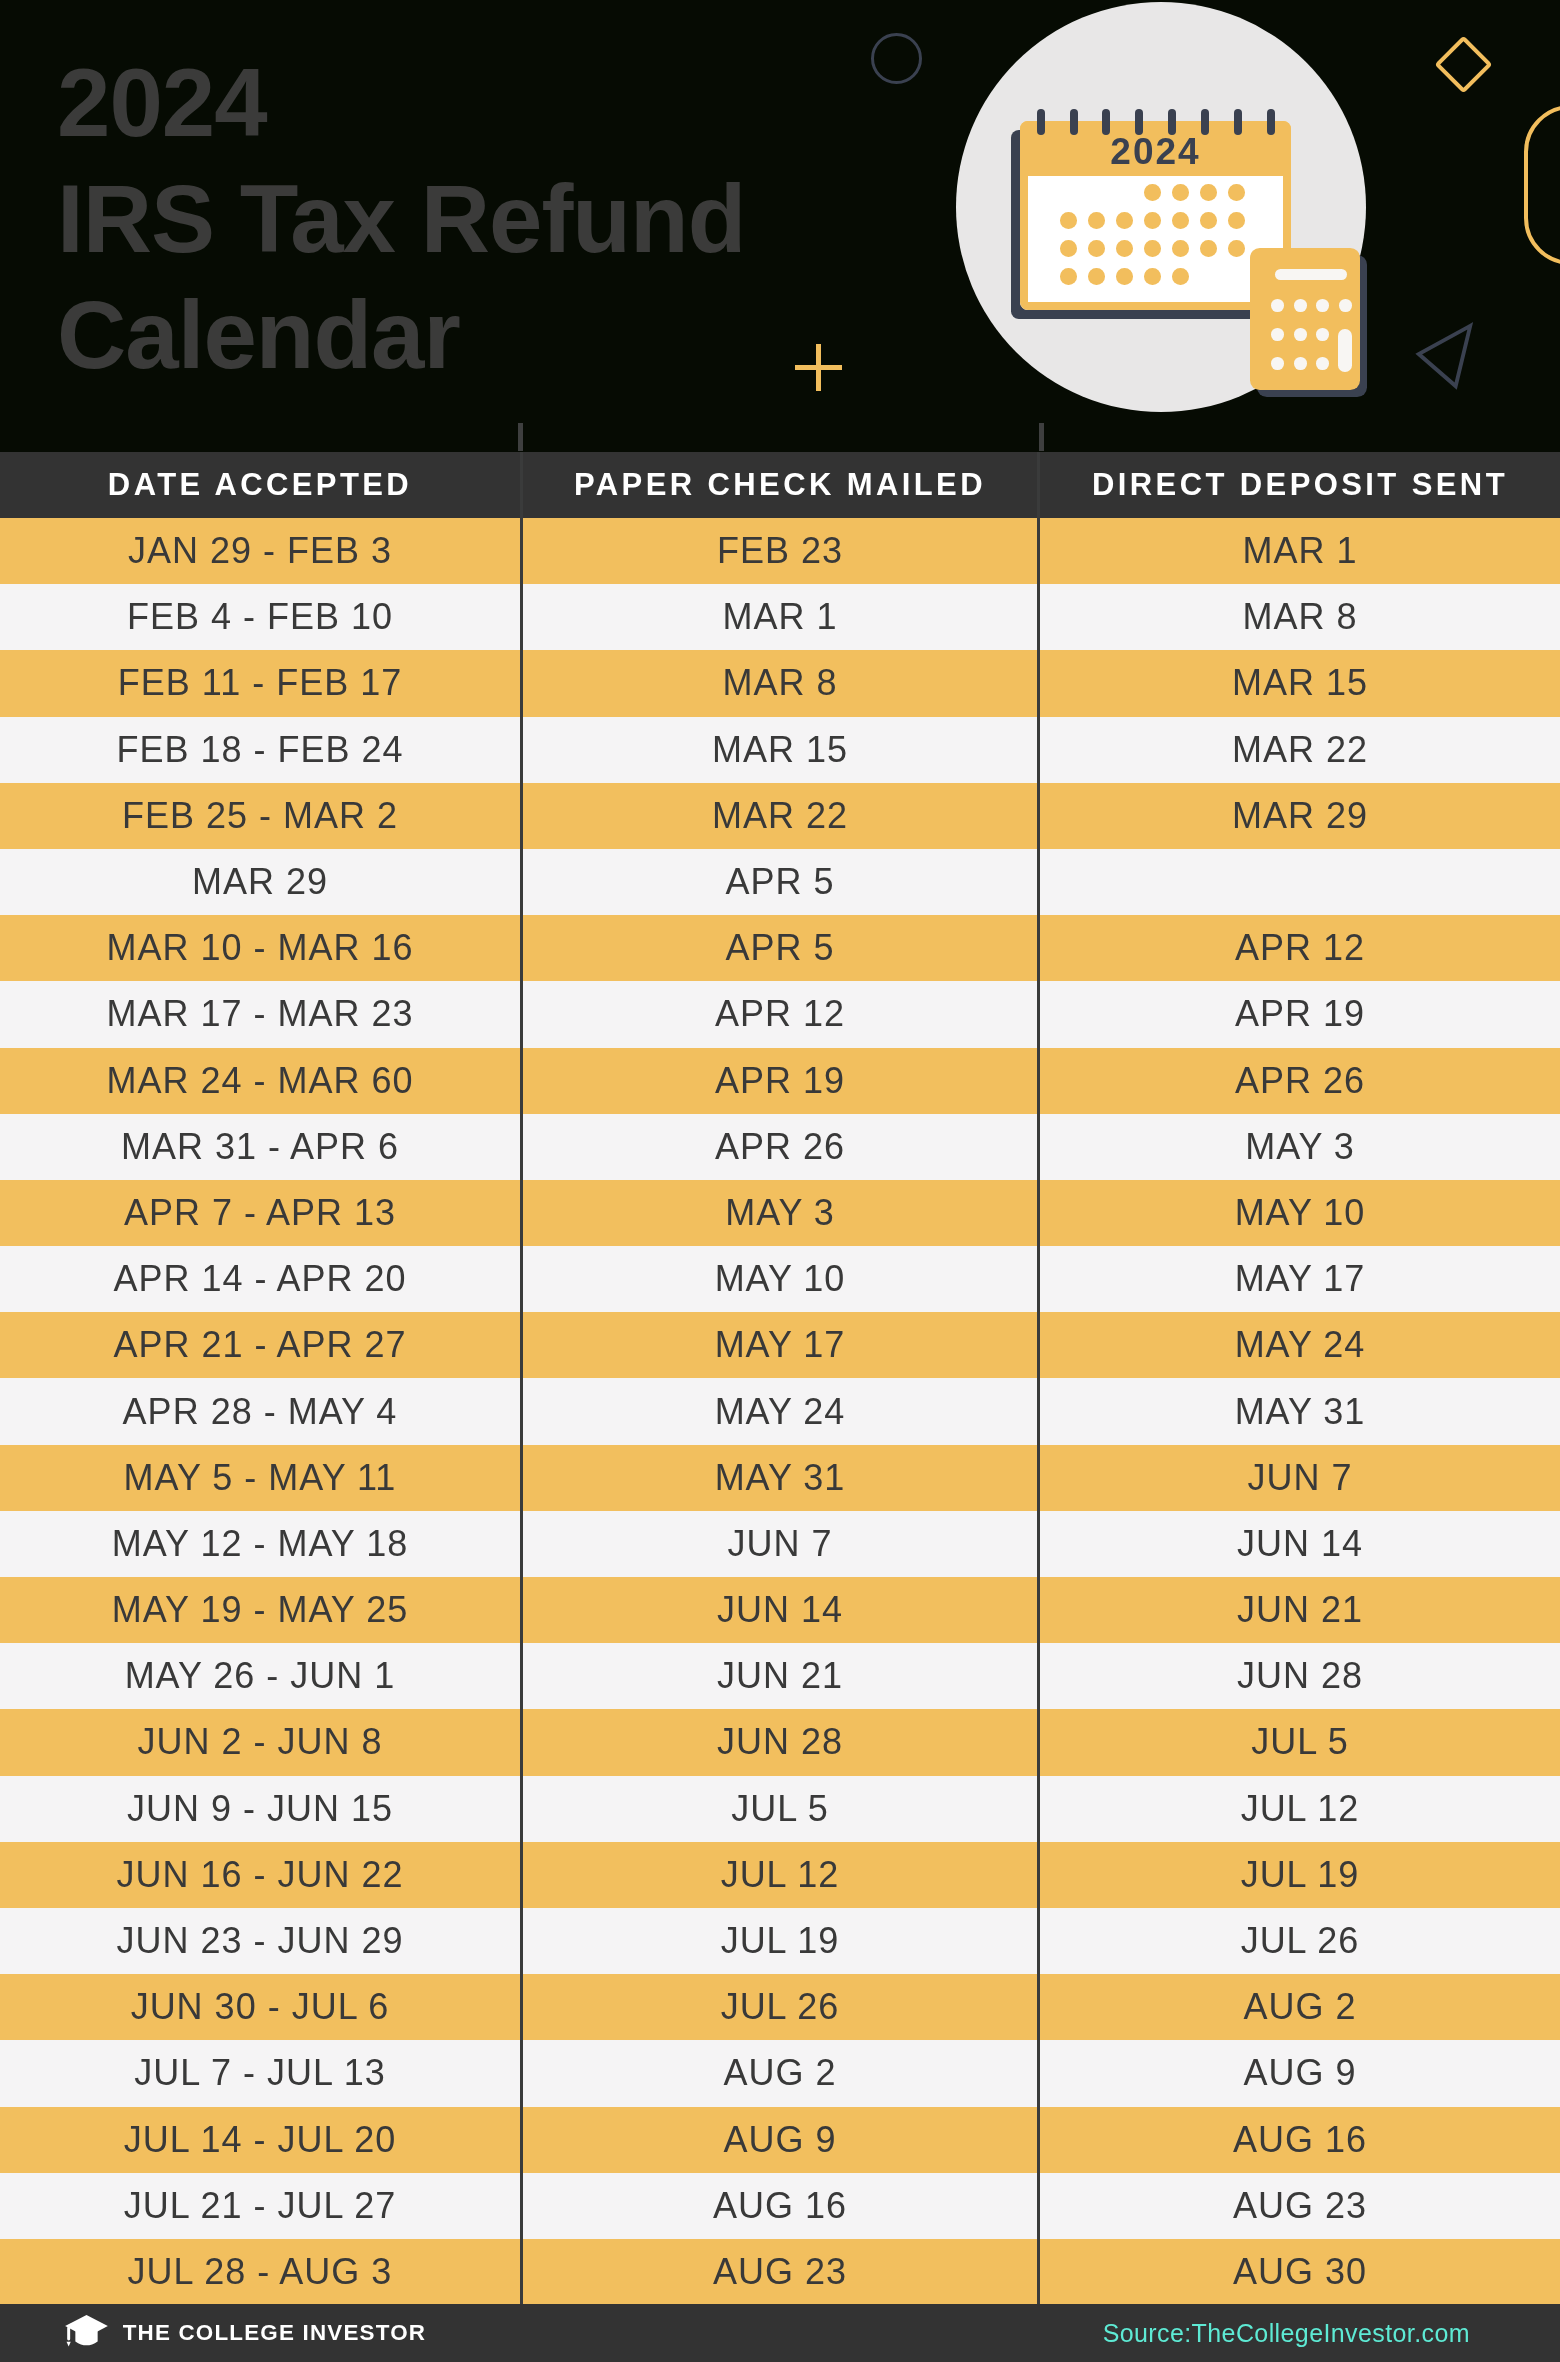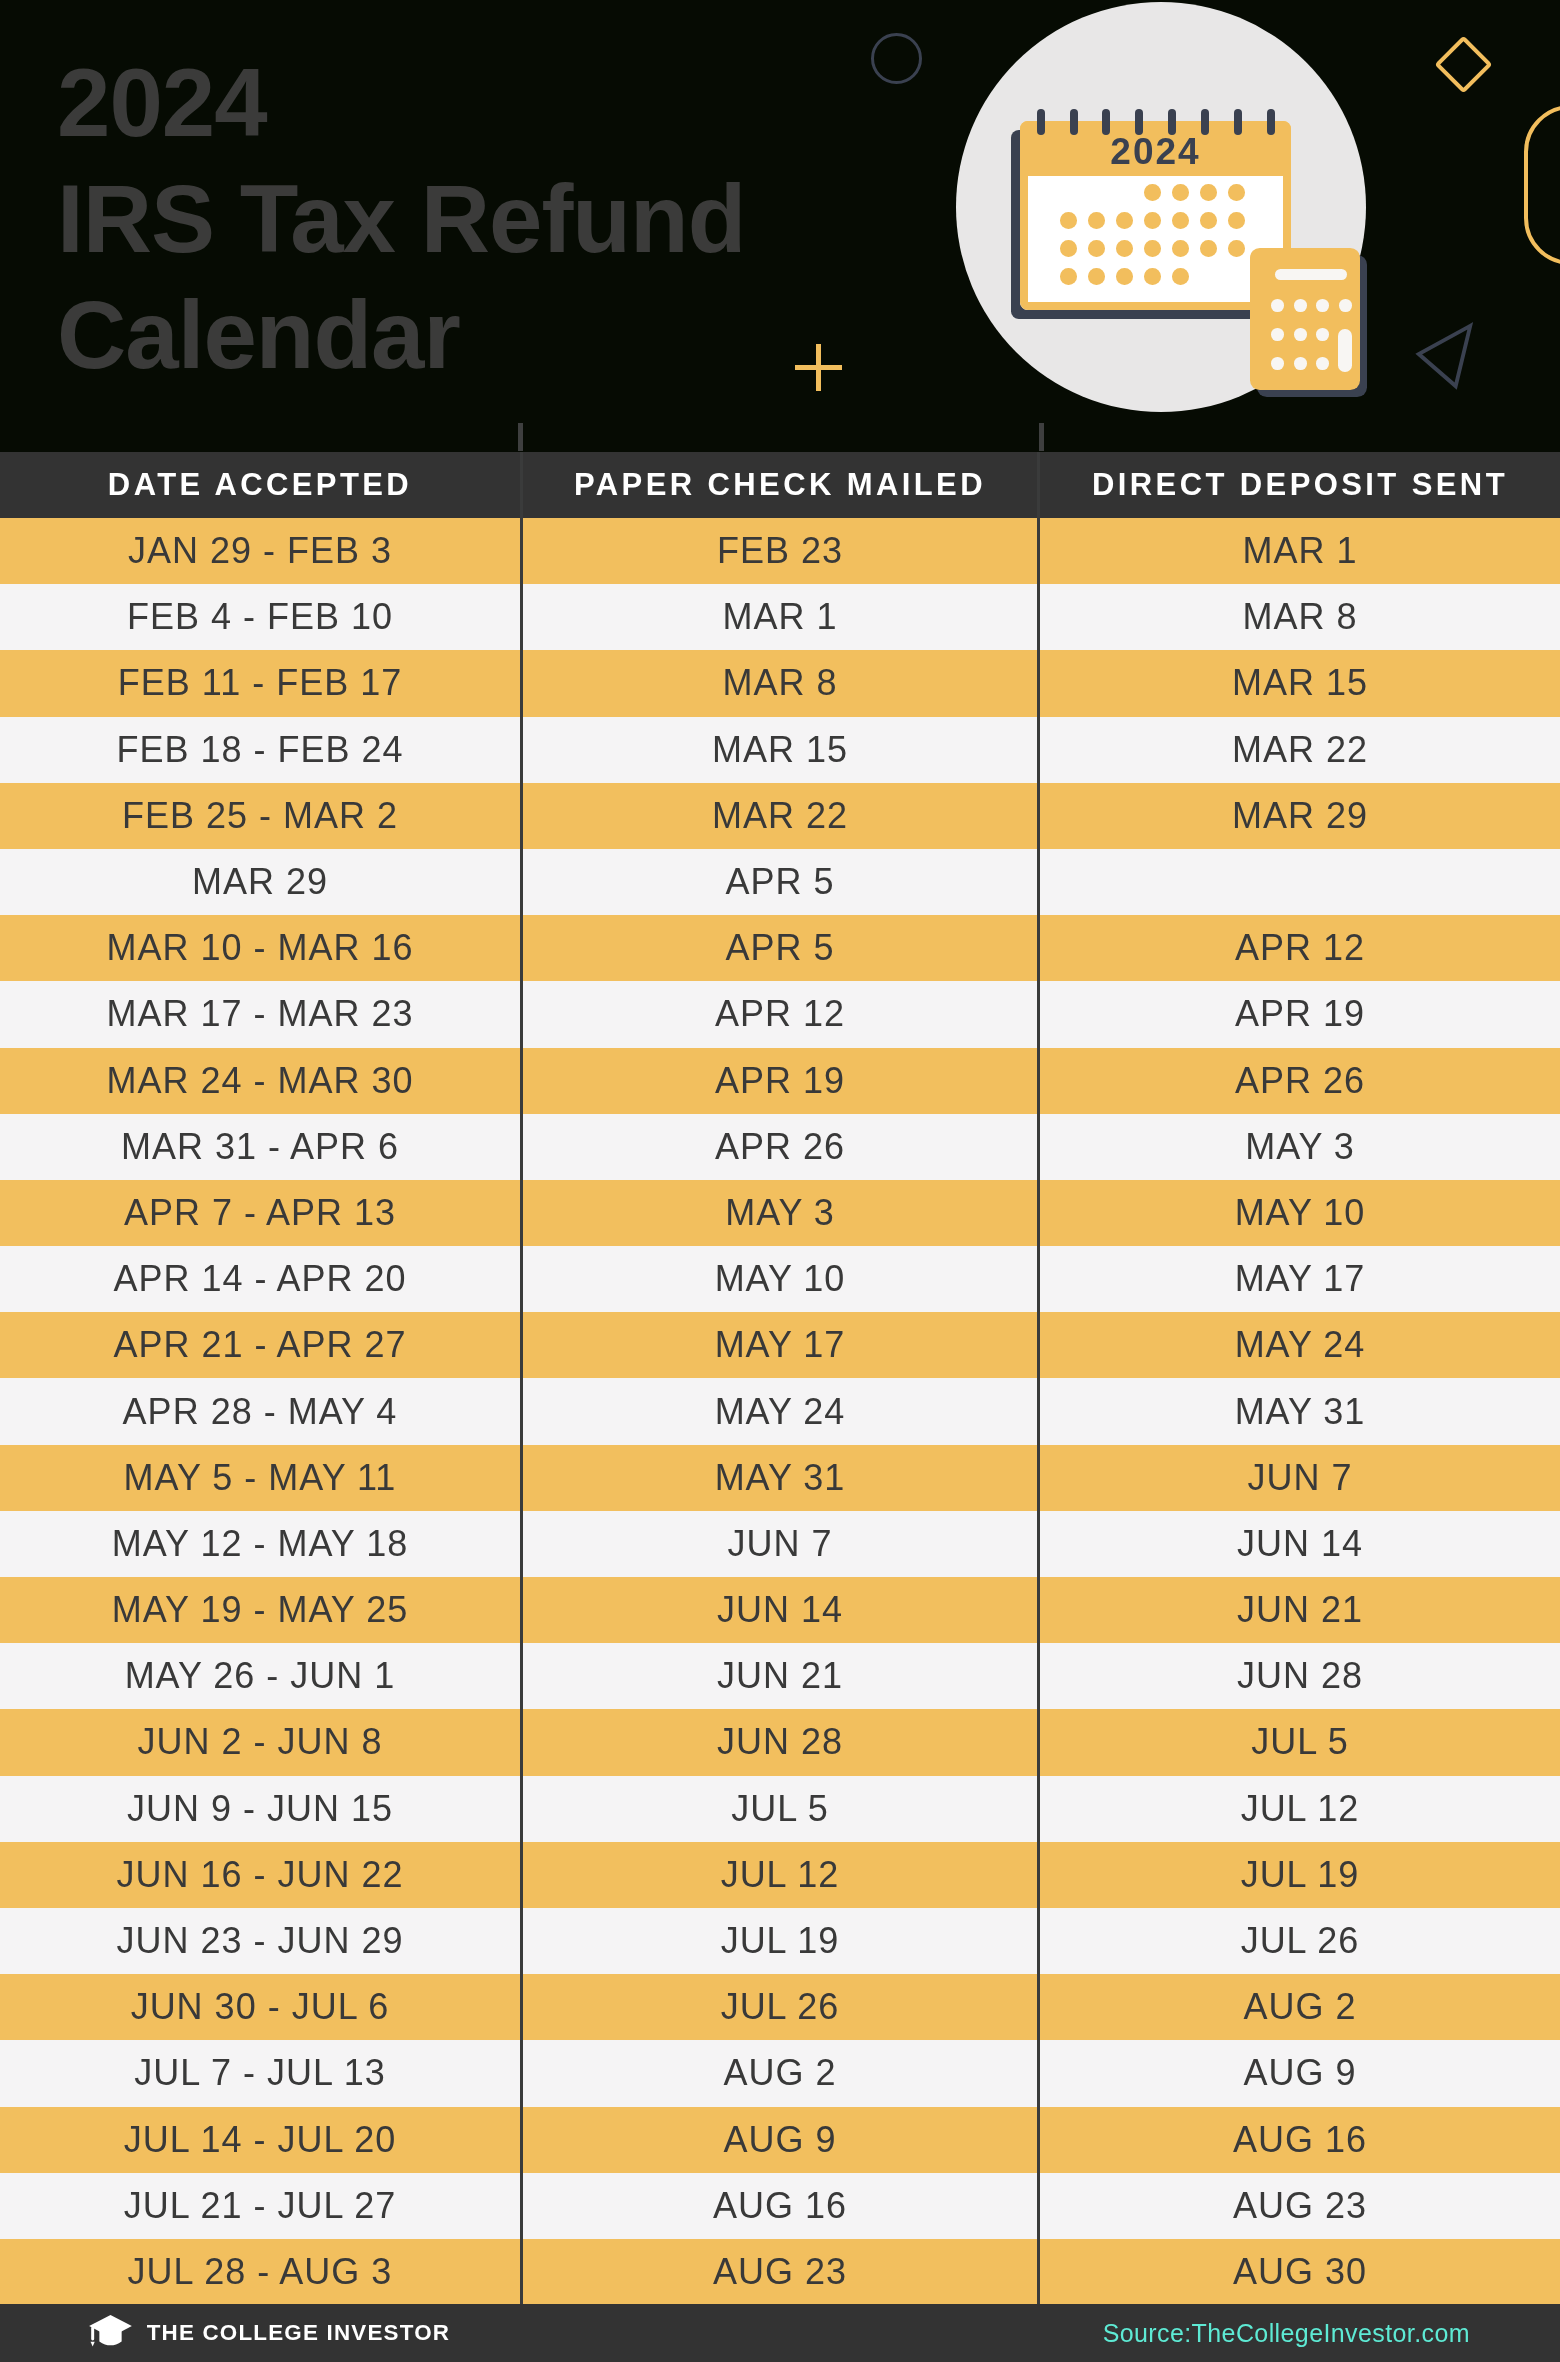--- a/index.html
+++ b/index.html
@@ -46,21 +46,21 @@
   .table-head .th-cell:nth-child(2){border-left:3.9px solid #3A3B3B;border-right:3.9px solid #3A3B3B;}
   .t-body{position:absolute;left:0;top:518px;width:1560px;height:1787px;display:flex;flex-direction:column;}
   .t-row{flex:1;display:flex;}
   .t-row:nth-child(odd){background:#F2BF5E;}
   .t-row:nth-child(even){background:#F5F4F5;}
   .t-cell{width:520px;box-sizing:border-box;display:flex;align-items:center;justify-content:center;
           font-size:36px;color:#393939;letter-spacing:1px;}
   .t-cell:nth-child(2){border-left:3.9px solid #3A3B3B;border-right:3.9px solid #3A3B3B;}
   
   .footer{position:absolute;left:0;bottom:0;width:1560px;height:58px;background:#333333;box-sizing:border-box;
-          display:flex;align-items:center;justify-content:space-between;padding:0 90px 0 88px;margin-top:16px;}
+          display:flex;align-items:center;justify-content:space-between;padding:0 90px 0 64px;margin-top:16px;}
   .brand{display:flex;align-items:center;gap:13.7px;}
   .brand-text{color:#FFFFFF;font-size:22.4px;font-weight:700;letter-spacing:1.2px;}
   .source-text{color:#5eead4;font-size:25px;font-weight:400;letter-spacing:0.4px;}
 </style>
 </head>
 <body>
 
 <div class="poster">
 
   <div class="hero">
@@ -183,21 +183,21 @@
         <div class="t-cell">MAR 10 - MAR 16</div>
         <div class="t-cell">APR 5</div>
         <div class="t-cell">APR 12</div>
       </div>
       <div class="t-row">
         <div class="t-cell">MAR 17 - MAR 23</div>
         <div class="t-cell">APR 12</div>
         <div class="t-cell">APR 19</div>
       </div>
       <div class="t-row">
-        <div class="t-cell">MAR 24 - MAR 30</div>
+        <div class="t-cell">MAR 24 - MAR 60</div>
         <div class="t-cell">APR 19</div>
         <div class="t-cell">APR 26</div>
       </div>
       <div class="t-row">
         <div class="t-cell">MAR 31 - APR 6</div>
         <div class="t-cell">APR 26</div>
         <div class="t-cell">MAY 3</div>
       </div>
       <div class="t-row">
         <div class="t-cell">APR 7 - APR 13</div>

